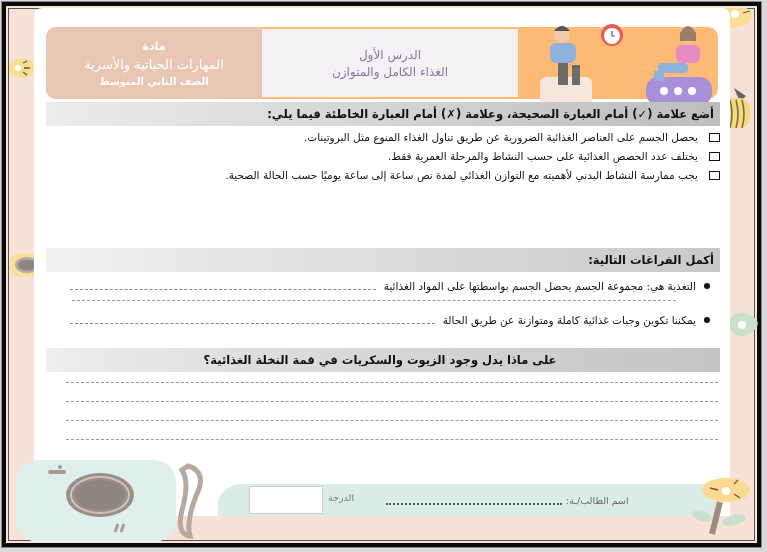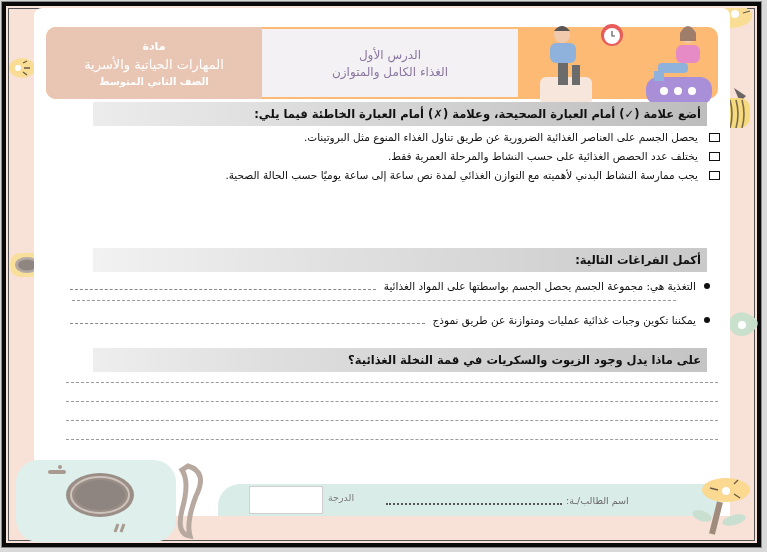--- a/index.html
+++ b/index.html
@@ -42,25 +42,25 @@
     display: flex; flex-direction: column; align-items: center; justify-content: center;
     color: #8a76a0; font-size: 12px; gap: 3px;
   }
   .illustration { position: absolute; left: 476px; top: -12px; width: 196px; height: 92px; }
 
   
   .deco { position: absolute; }
 
   
   .bar {
-    position: absolute; left: 46px; width: 614px; height: 24px;
+    position: absolute; left: 46px; width: 674px; height: 24px;
     background: linear-gradient(to left, #bdbdbd 0%, #d9d9d9 60%, #ececec 100%);
     direction: rtl; padding-right: 6px;
     display: flex; align-items: center;
-    font-size: 11.5px; font-weight: bold; color: #111; margin-left: 47px;
+    font-size: 11.5px; font-weight: bold; color: #111;
   }
   .bar.b2 { background: linear-gradient(to left, #c4c4c4 0%, #dedede 70%, #eeeeee 100%); }
 
   .items { position: absolute; left: 80px; width: 640px; direction: rtl; font-size: 10.5px; color: #111; }
   .item { display: flex; align-items: flex-start; gap: 11px; line-height: 19px; }
   .cbox {
     flex: 0 0 auto; width: 11px; height: 9px; border: 1.3px solid #111; margin-top: 5px;
   }
   .item-text { flex: 1; }
 
@@ -182,26 +182,26 @@
   <div class="fill-row">
     <span class="bullet"></span>
     <span>التغذية هي: مجموعة الجسم يحصل الجسم بواسطتها على المواد الغذائية</span>
     <span class="dots"></span>
   </div>
 </div>
 <div class="dashline" style="left:72px; top:300px; width:604px;"></div>
 <div class="fill" style="left:70px; top:310px; width:640px;">
   <div class="fill-row">
     <span class="bullet"></span>
-    <span>يمكننا تكوين وجبات غذائية عمليات ومتوازنة عن طريق نموذج</span>
+    <span>يمكننا تكوين وجبات غذائية كاملة ومتوازنة عن طريق الحالة</span>
     <span class="dots"></span>
   </div>
 </div>
 
-<div class="bar b2" style="top:348px; height:24px;">
+<div class="bar b2" style="top:348px; height:24px;justify-content:center;">
   <span>على ماذا يدل وجود الزيوت والسكريات في قمة النخلة الغذائية؟</span>
 </div>
 <div class="dashline" style="left:66px; top:382px; width:652px;"></div>
 <div class="dashline" style="left:66px; top:401px; width:652px;"></div>
 <div class="dashline" style="left:66px; top:420px; width:652px;"></div>
 <div class="dashline" style="left:66px; top:439px; width:652px;"></div>
 
 <div class="footer-band"></div>
 <div class="footer-pink"></div>
 <div class="name-label">اسم الطالب/ـة:</div>

